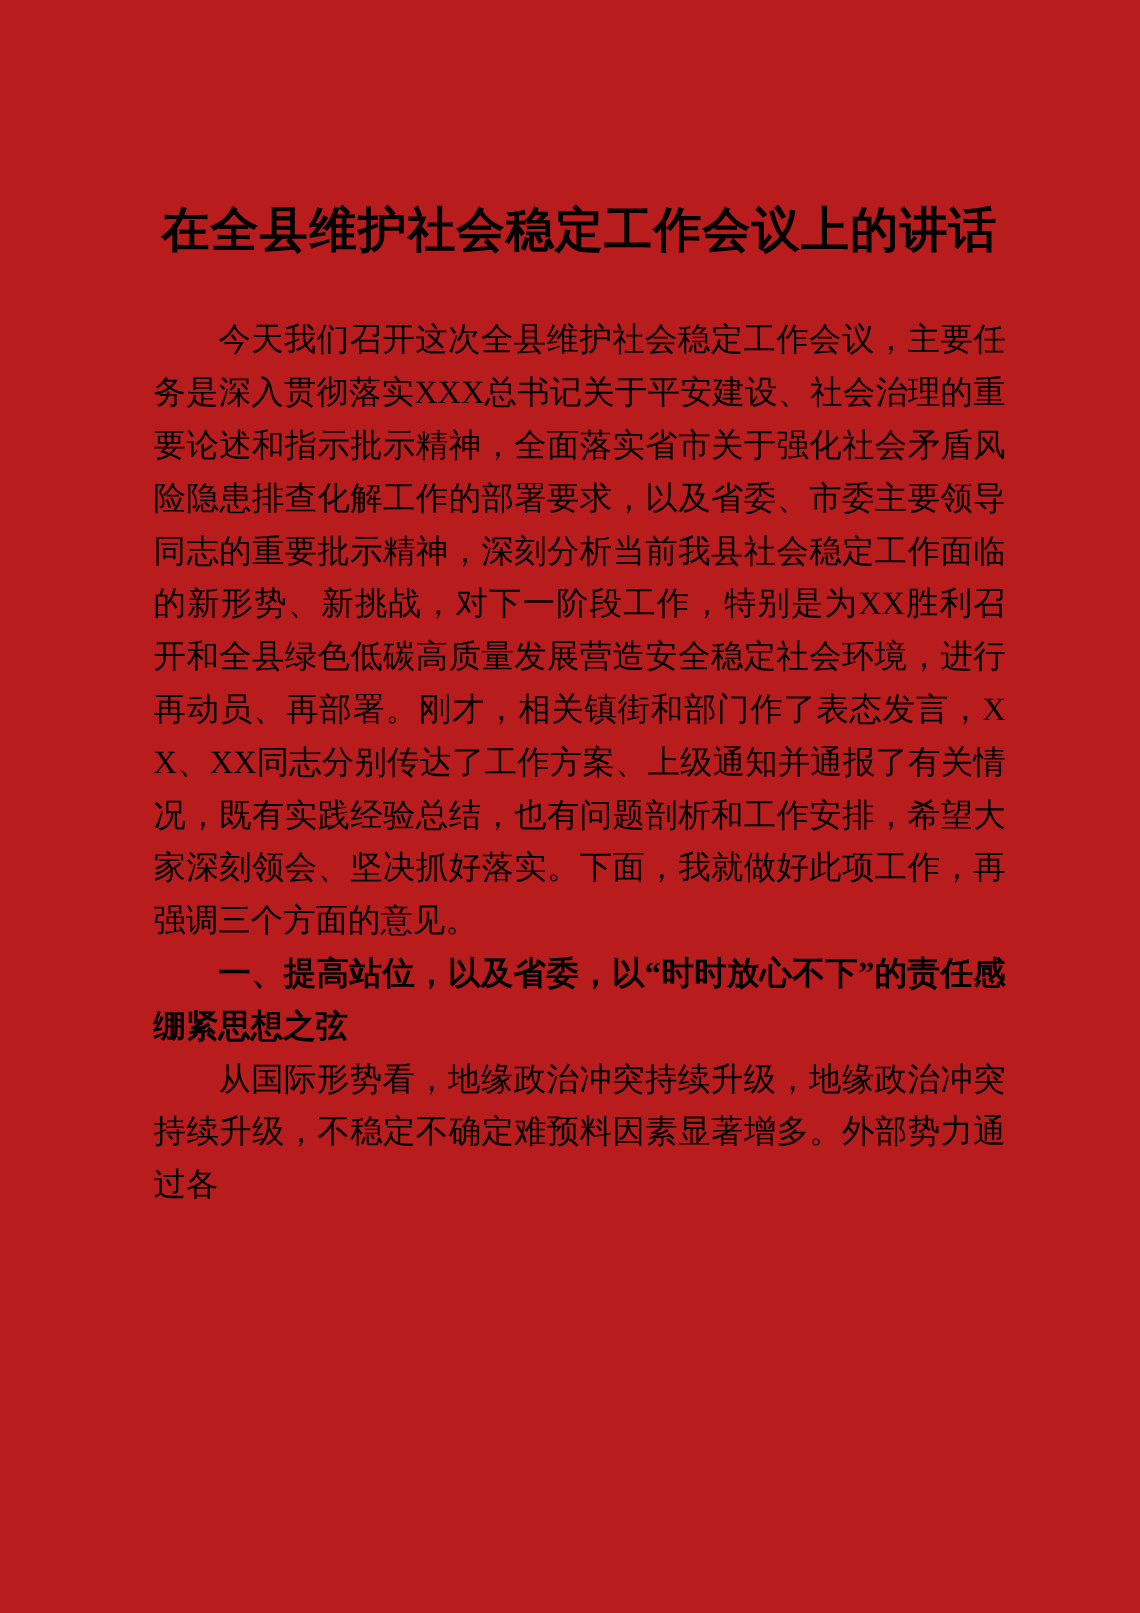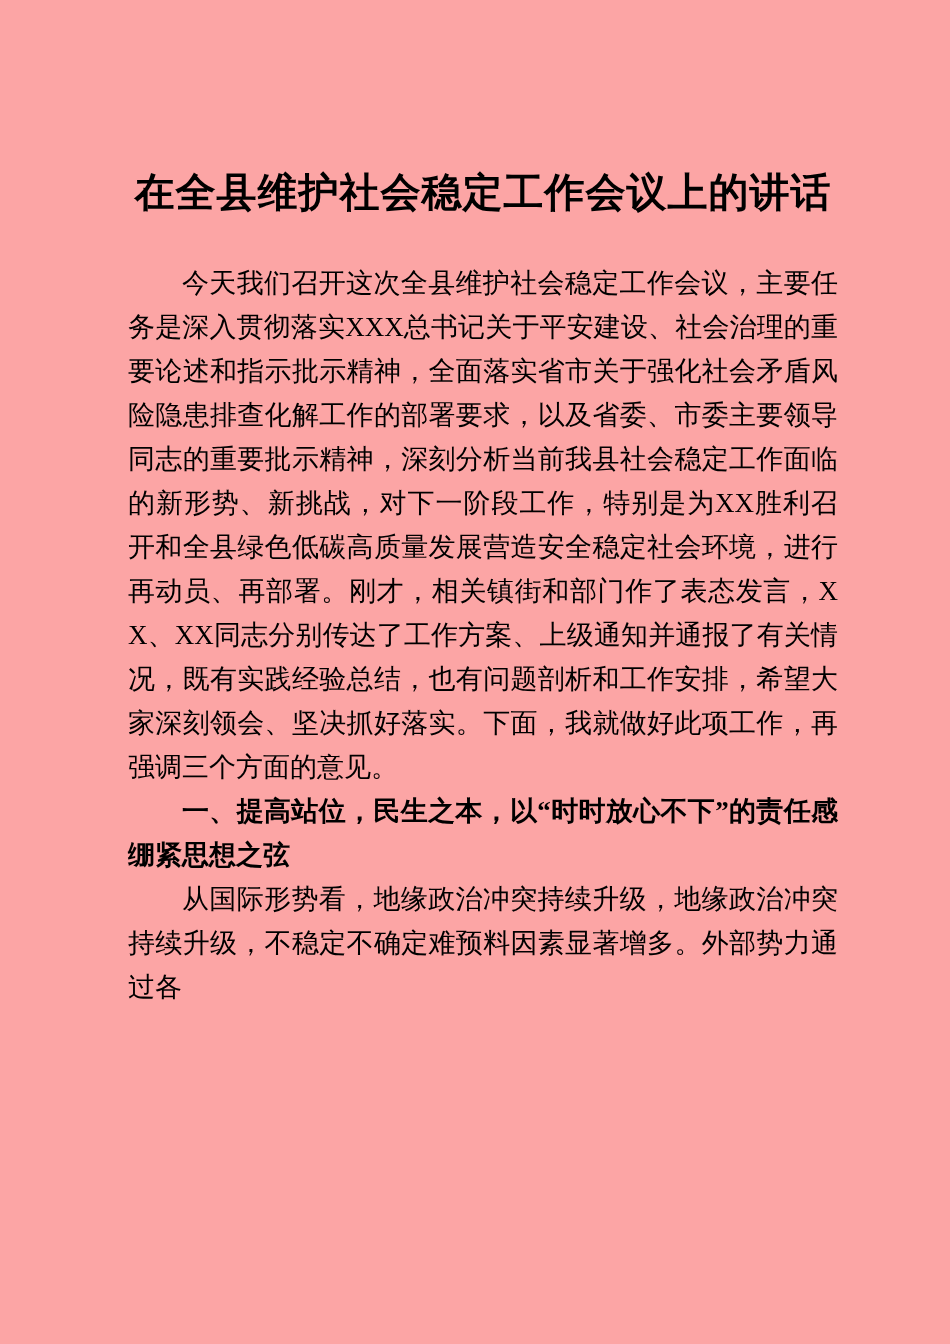--- a/index.html
+++ b/index.html
@@ -4,21 +4,21 @@
 <style>
   html, body {
     margin: 0;
     padding: 0;
     background: #ffffff;
   }
   .page {
     position: relative;
     width: 950px;
     height: 1344px;
-    background: #fca5a5;
+    background: #b91c1c;
     box-sizing: border-box;
     padding: 168px 112px 40px 128px;
     overflow: hidden;
     font-family: "Liberation Sans", "DejaVu Sans", sans-serif;
     color: #000000;
   }
   .doc-title {
     font-size: 40px;
     line-height: 48px;
     font-weight: 700;
@@ -47,17 +47,17 @@
 </style>
 </head>
 <body>
 
 <div class="page">
   <h1 class="doc-title">在全县维护社会稳定工作会议上的讲话</h1>
 
 
   <p class="para">今天我们召开这次全县维护社会稳定工作会议，主要任务是深入贯彻落实XXX总书记关于平安建设、社会治理的重要论述和指示批示精神，全面落实省市关于强化社会矛盾风险隐患排查化解工作的部署要求，以及省委、市委主要领导同志的重要批示精神，深刻分析当前我县社会稳定工作面临的新形势、新挑战，对下一阶段工作，特别是为XX胜利召开和全县绿色低碳高质量发展营造安全稳定社会环境，进行再动员、再部署。刚才，相关镇街和部门作了表态发言，XX、XX同志分别传达了工作方案、上级通知并通报了有关情况，既有实践经验总结，也有问题剖析和工作安排，希望大家深刻领会、坚决抓好落实。下面，我就做好此项工作，再强调三个方面的意见。</p>
 
-  <p class="para section-heading">一、提高站位，民生之本，以“时时放心不下”的责任感绷紧思想之弦</p>
+  <p class="para section-heading">一、提高站位，以及省委，以“时时放心不下”的责任感绷紧思想之弦</p>
 
 
   <p class="para">从国际形势看，地缘政治冲突持续升级，地缘政治冲突持续升级，不稳定不确定难预料因素显著增多。外部势力通过各</p>
 </div>
 
 </body></html>

